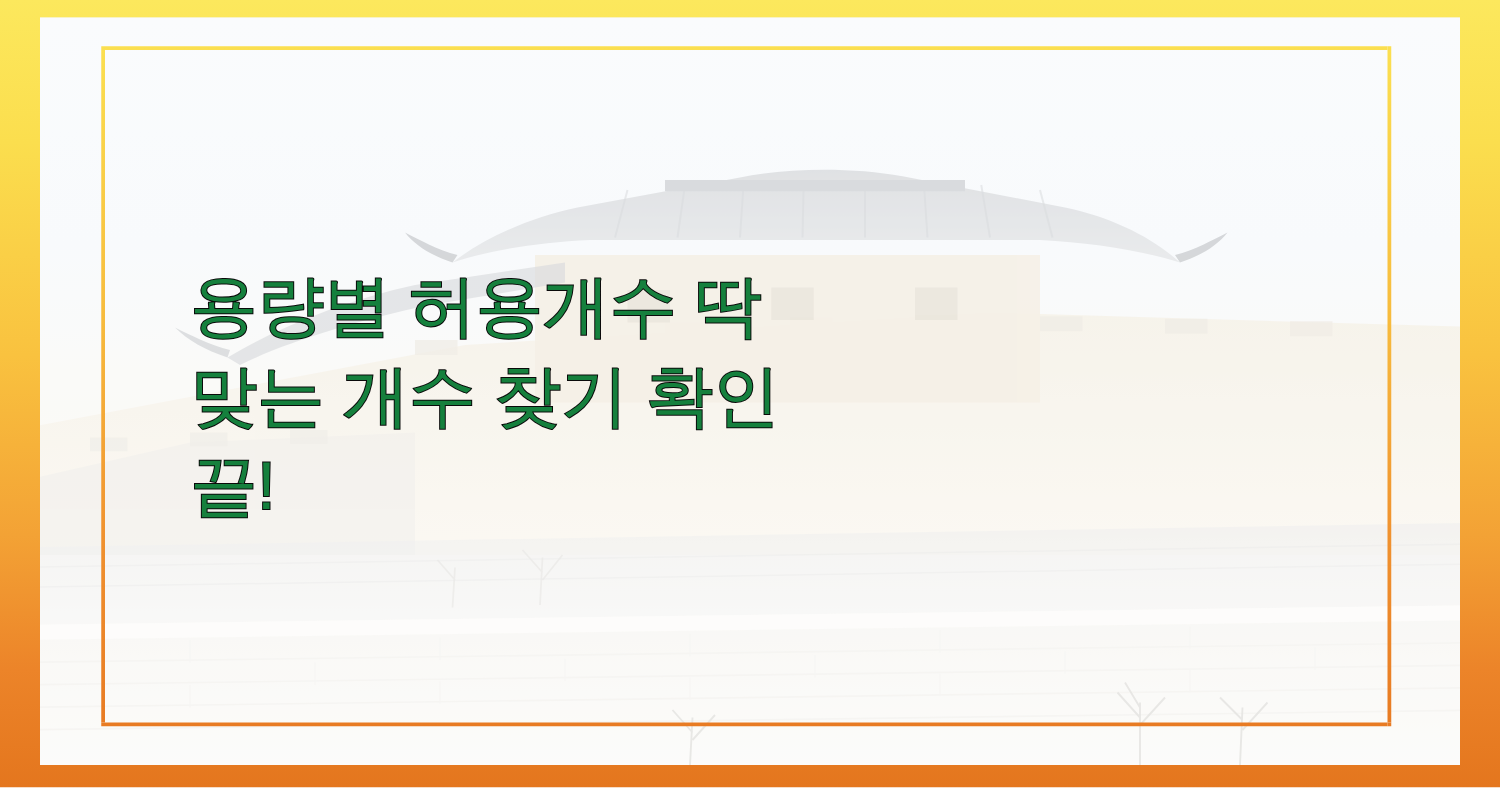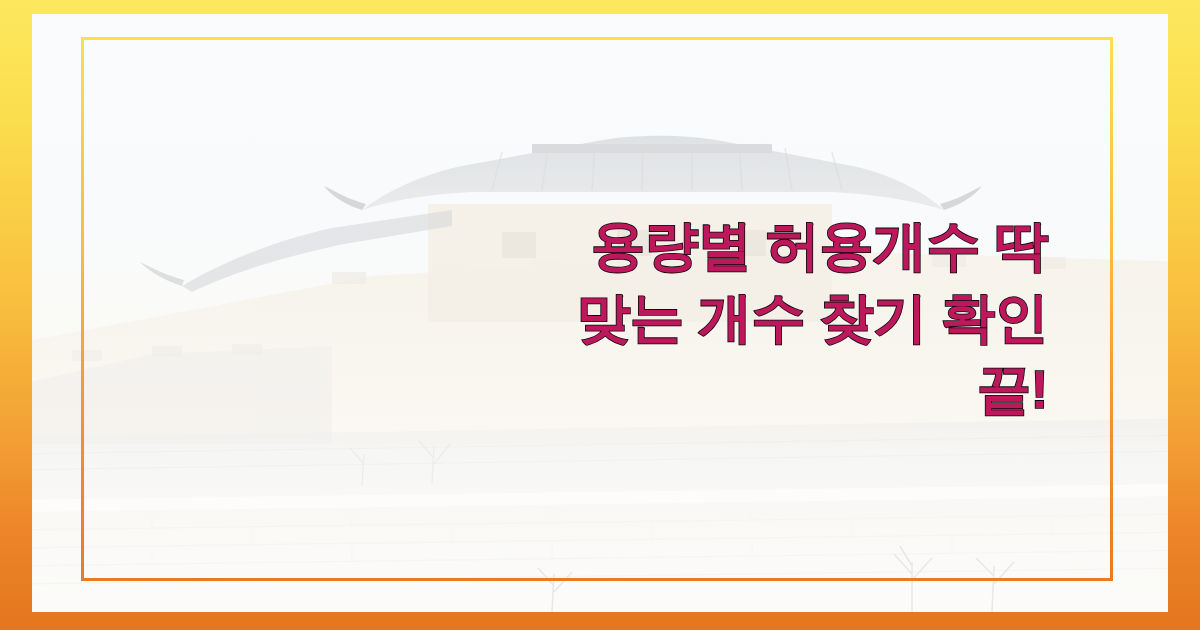--- a/index.html
+++ b/index.html
@@ -64,24 +64,24 @@
     border-image: linear-gradient(180deg, #FBDF50 0%, #F7BB3D 40%, #F0922F 72%, #E87B23 100%) 1;
     pointer-events: none;
   }
 
   
   .headline {
     position: absolute;
     left: 0;
     right: 0;
     top: 196px;
-    text-align: right;
-    color: #be185d;
+    text-align: left;
+    color: #15803d;
     font-family: "Liberation Sans", "DejaVu Sans", sans-serif;
-    font-weight: 700;
+    font-weight: 400;
     font-size: 54px;
     line-height: 1.33;
     letter-spacing: -0.5px;
     -webkit-text-stroke: 1.6px #0A0A0A;
     paint-order: stroke fill;
     padding: 0 120px;
     white-space: pre-line;
   }
 </style>
 </head>

